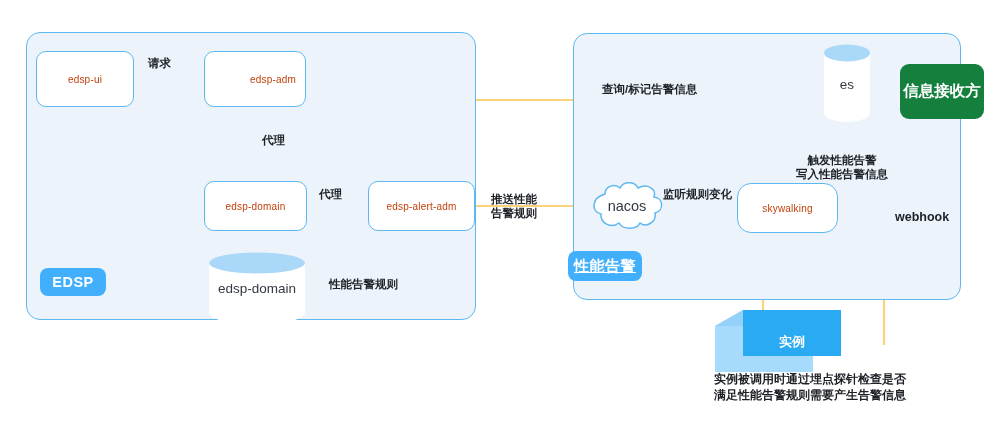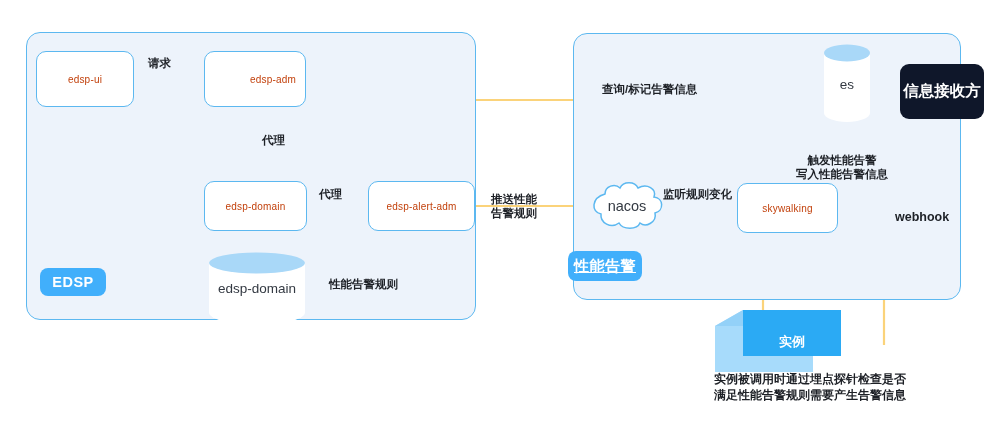--- a/index.html
+++ b/index.html
@@ -11,21 +11,21 @@
   .panel{position:absolute;border:1.6px solid #5CB8F0;border-radius:14px;
          background:#EDF3FB;box-sizing:border-box;}
   .node{position:absolute;border:1.5px solid #5CB8F0;border-radius:10px;
         background:#ffffff;box-sizing:border-box;display:flex;
         align-items:center;justify-content:center;color:#c2410c;
         font-size:10px;letter-spacing:.2px;}
   .badge{position:absolute;background:#41AFFB;border-radius:8px;color:#fff;
          display:flex;align-items:center;justify-content:center;
          font-size:14.5px;font-weight:bold;letter-spacing:.5px;}
   .badge-cn{font-size:15px;}
-  .recv{position:absolute;background:#0f172a;border-radius:9px;color:#fff;
+  .recv{position:absolute;background:#15803d;border-radius:9px;color:#fff;
         display:flex;align-items:center;justify-content:center;
         font-size:15.5px;font-weight:bold;}
   .label{position:absolute;color:#1d2026;font-size:11.5px;font-weight:bold;
          line-height:14px;white-space:pre-line;}
   .label-en{font-weight:bold;font-size:12.5px;color:#1d2026;}
   .caption{position:absolute;color:#1d2026;font-size:12px;font-weight:bold;
            line-height:16px;white-space:pre-line;}
   .cyl{position:absolute;}
   .cyl .txt{position:absolute;left:0;right:0;top:50%;transform:translateY(-50%);
             text-align:center;font-size:13.5px;color:#333942;}
@@ -108,21 +108,21 @@
 
   <div class="cloud" style="left:585px;top:180px;width:84px;height:52px;">
     <svg width="84" height="52" viewBox="0 0 84 52" xmlns="http://www.w3.org/2000/svg">
       <path d="M20,14 C20,6 30,3 35,8 C38,1 50,1 53,8 C62,3 72,9 69,17
                C79,18 79,31 70,33 C72,42 61,48 55,43 C52,50 38,50 34,43
                C26,49 15,43 16,34 C6,32 6,18 20,14 Z" fill="#ffffff" stroke="#5CB8F0" stroke-width="1.5"></path>
     </svg>
     <div class="txt">nacos</div>
   </div>
 
-  <div class="node" style="left:737px;top:183px;width:101px;height:50px;">
+  <div class="node" style="left:737px;top:183px;width:101px;height:50px;border-radius:14px;">
     <span>skywalking</span>
   </div>
 
   <div class="cyl" style="left:823px;top:44px;width:48px;height:80px;">
     <svg width="48" height="80" viewBox="0 0 48 80" xmlns="http://www.w3.org/2000/svg">
       <path d="M1,9 L1,69 A23,9 0 0 0 47,69 L47,9 Z" fill="#ffffff"></path>
       <ellipse cx="24" cy="9" rx="23" ry="8.5" fill="#A9D8F8"></ellipse>
     </svg>
     <div class="txt">es</div>
   </div>

